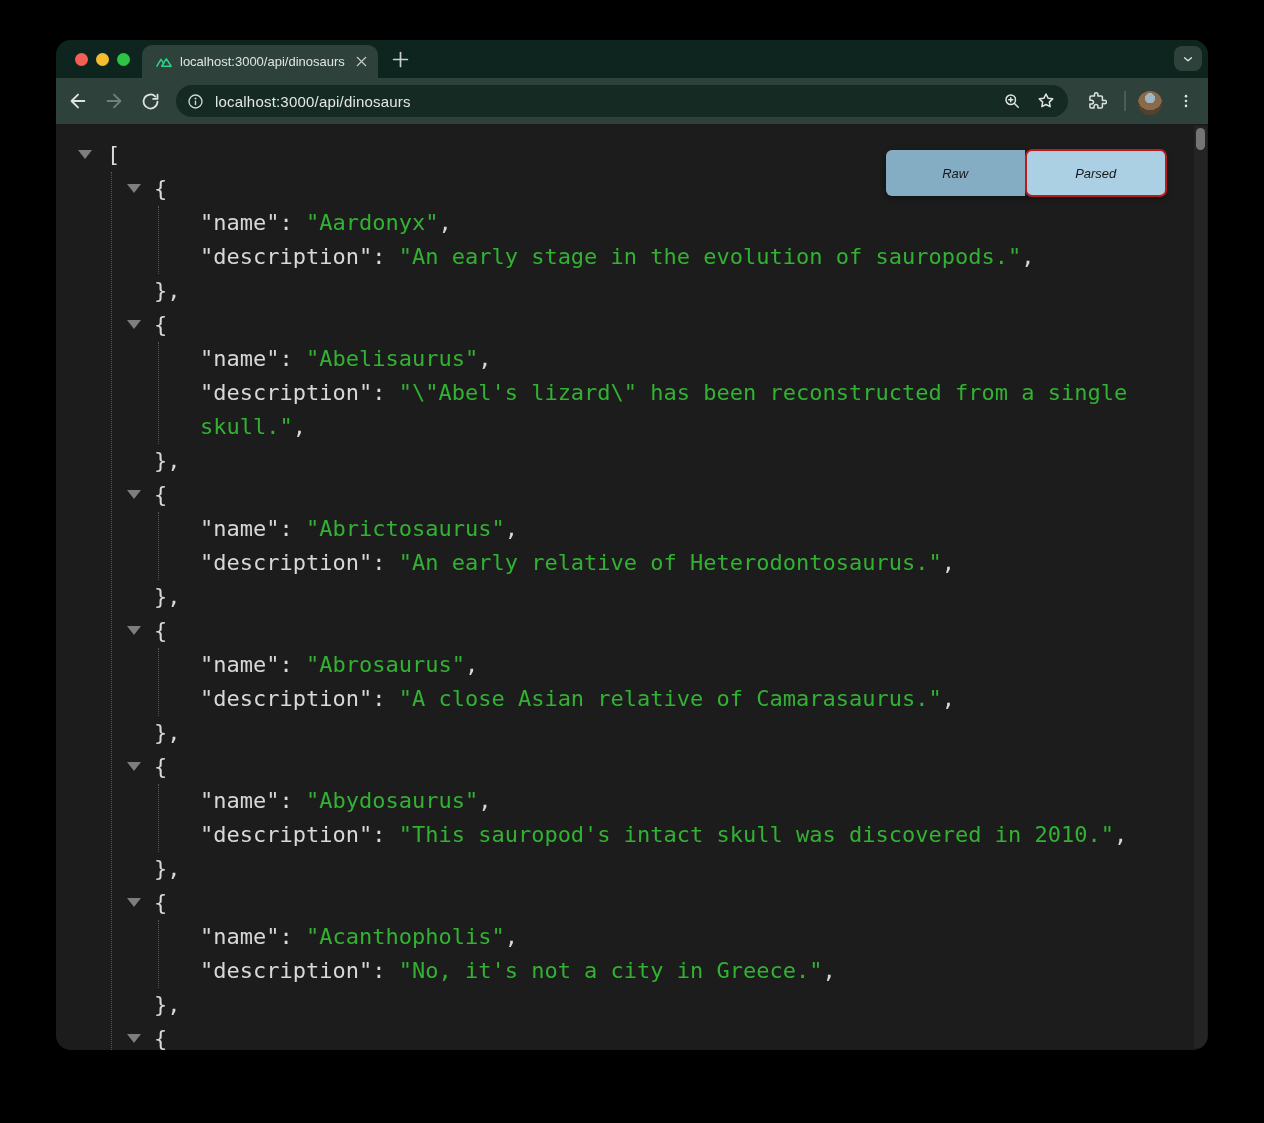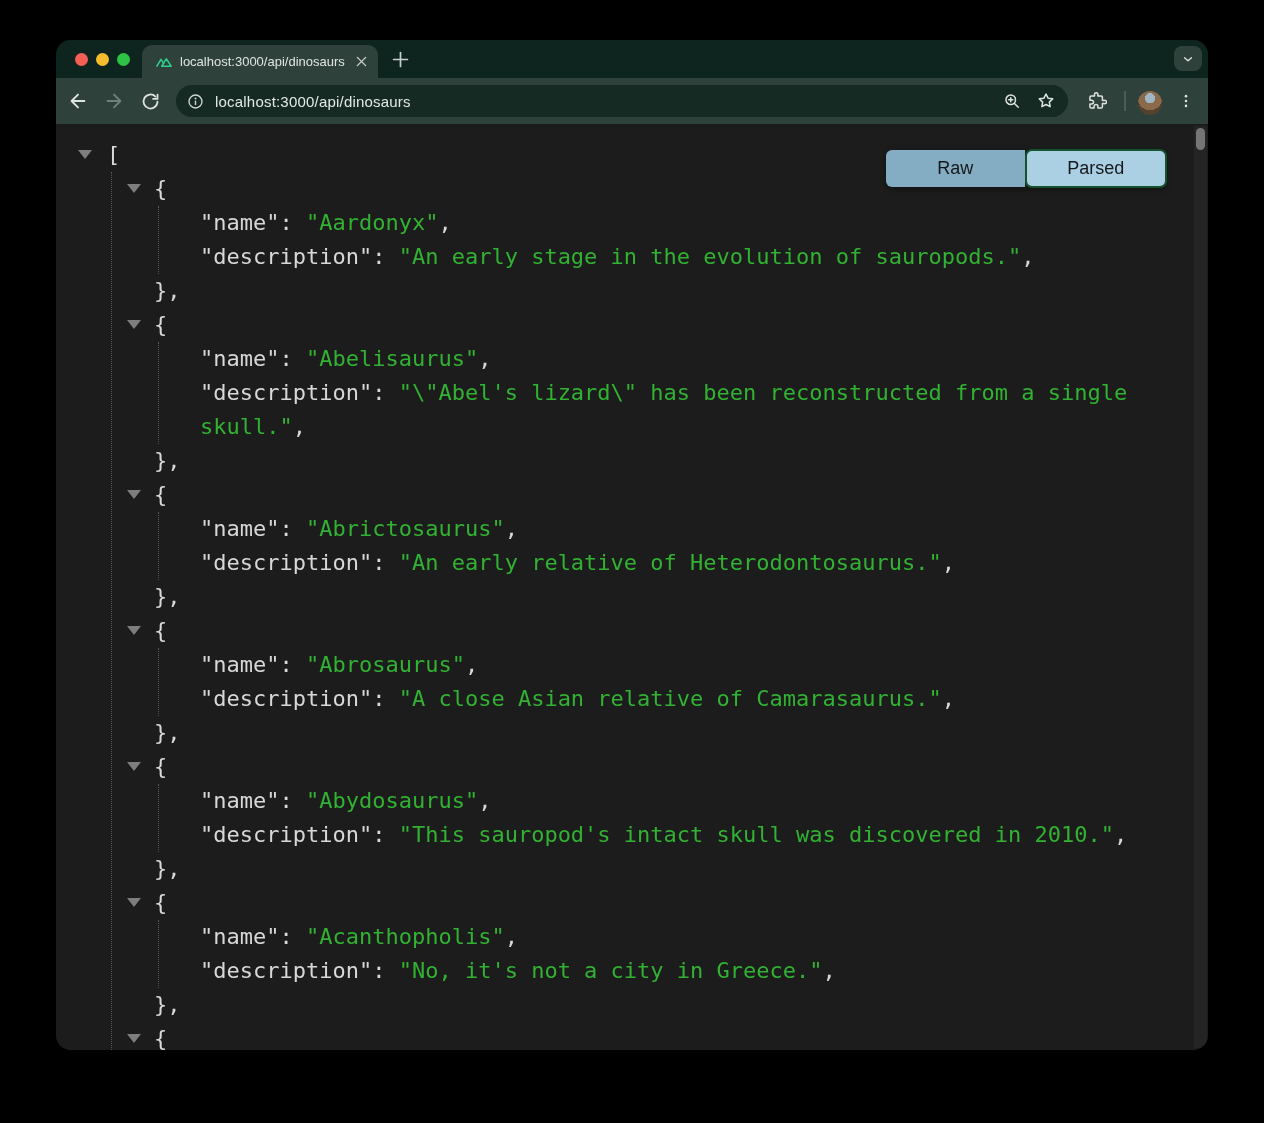--- a/index.html
+++ b/index.html
@@ -34,24 +34,24 @@
   }
   .url-text{color:#e4e8e5;font-size:15px;margin-left:9px;letter-spacing:.2px;}
   .pill-right{margin-left:auto;display:flex;align-items:center;gap:14px;}
   .puzzle-btn{position:absolute;left:1027px;top:9px;width:28px;height:28px;}
   .tb-divider{position:absolute;left:1068px;top:13px;width:2px;height:20px;background:#4c5d55;}
   .avatar{position:absolute;left:1082px;top:13px;width:24px;height:24px;border-radius:50%;
     background:radial-gradient(circle at 50% 30%,#9fb6c6 0 24%,#8a6a4a 25% 58%,#54412e 59%);}
   .kebab-btn{position:absolute;left:1116px;top:9px;width:28px;height:28px;}
   
   .content{position:relative;height:926px;background:#1c1c1c;overflow:hidden;}
-  .segmented{position:absolute;left:830px;top:26px;width:280px;height:37px;display:flex;
-    border-radius:6px;box-shadow:0 2px 6px rgba(0,0,0,.45);font-size:18px;color:#15181b;}
+  .segmented{position:absolute;left:830px;top:26px;width:280px;height:46px;display:flex;
+    border-radius:6px;box-shadow:0 2px 6px rgba(0,0,0,.45);font-size:13px;color:#15181b;font-style:italic;}
   .seg-raw{flex:1;background:#84adc4;border-radius:6px 0 0 6px;display:flex;align-items:center;justify-content:center;border:none;font:inherit;color:inherit;cursor:pointer;}
-  .seg-parsed{flex:1;background:#abd0e4;border:2px solid #14532d;border-radius:7px;margin:-1px -1px -1px 0;
+  .seg-parsed{flex:1;background:#abd0e4;border:2px solid #b91c1c;border-radius:7px;margin:-1px -1px -1px 0;
     display:flex;align-items:center;justify-content:center;font:inherit;color:inherit;cursor:pointer;}
   .scroll-track{position:absolute;right:1px;top:2px;bottom:2px;width:13px;background:#242424;}
   .scroll-thumb{position:absolute;top:2px;left:2px;width:9px;height:22px;border-radius:5px;background:#757575;}
   
   .json-tree{
     position:absolute;left:0;top:0;right:20px;bottom:0;padding-top:14px;overflow:hidden;
     font-family:"DejaVu Sans Mono",monospace;font-size:22px;line-height:34px;color:#d8d8d8;
   }
   .row{position:relative;}
   .root-row{padding-left:51px;}

